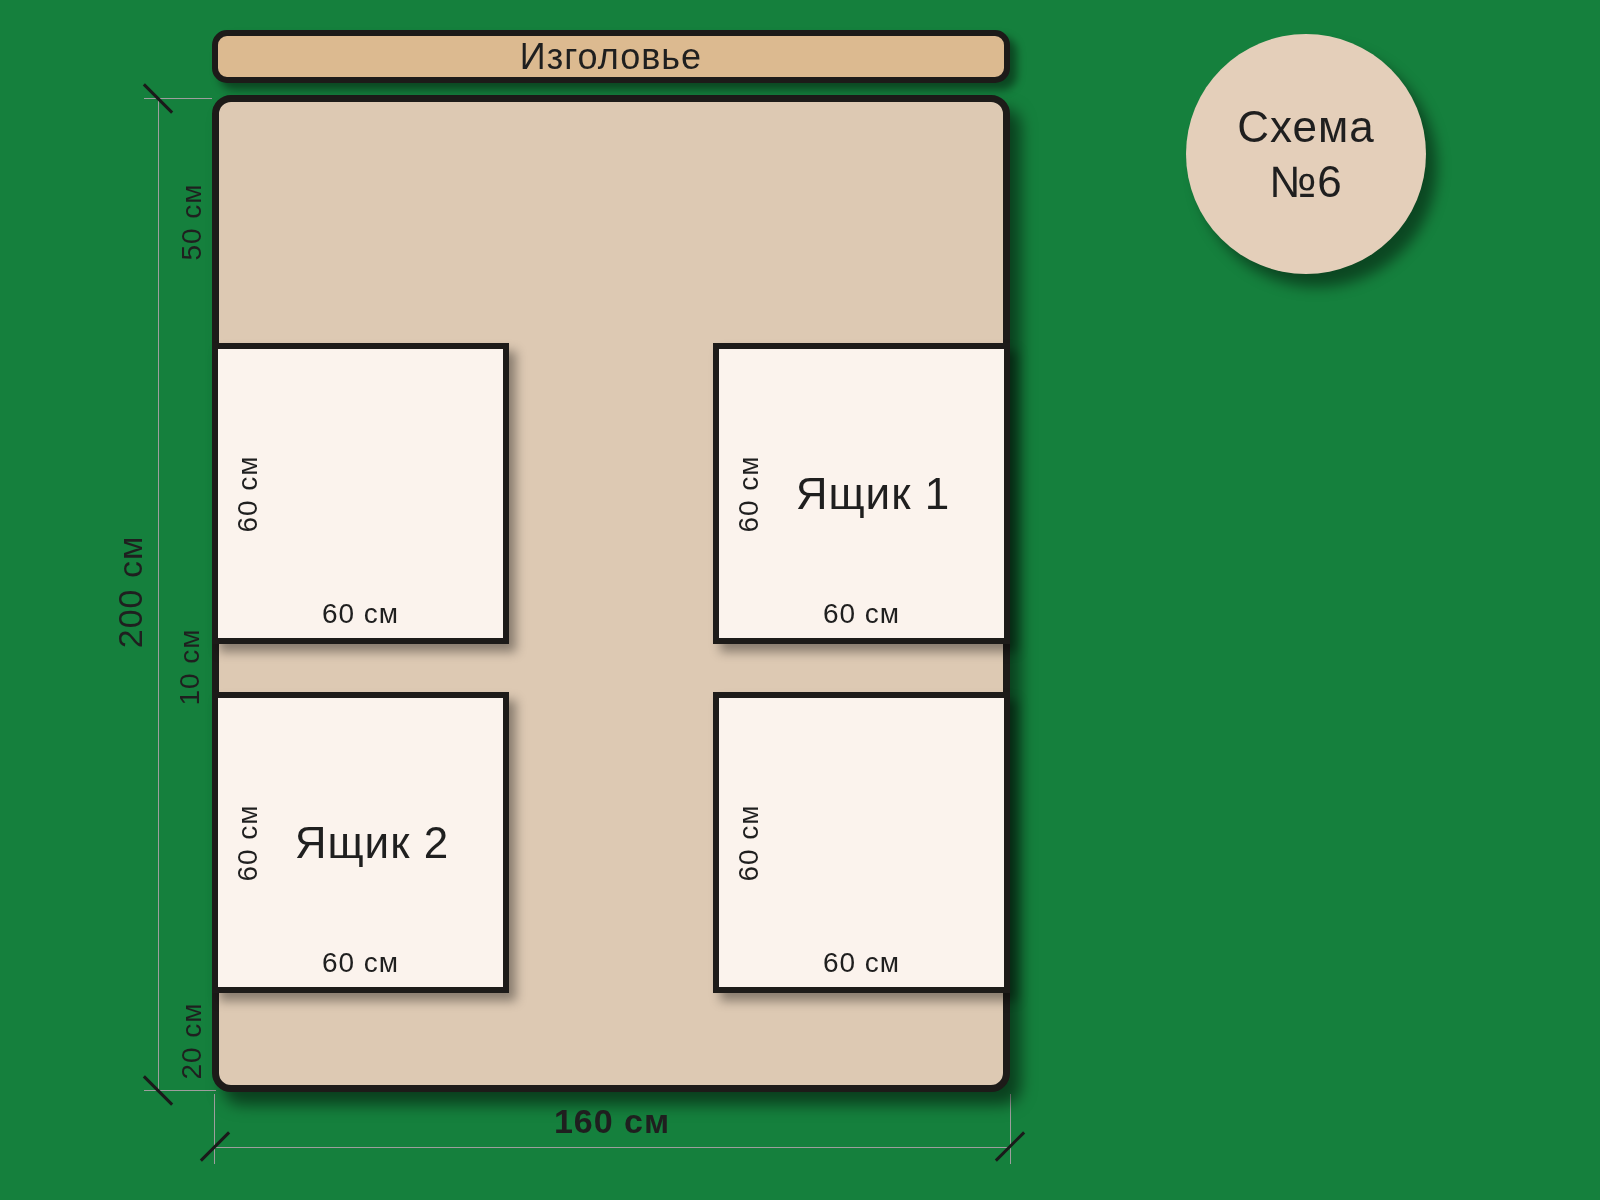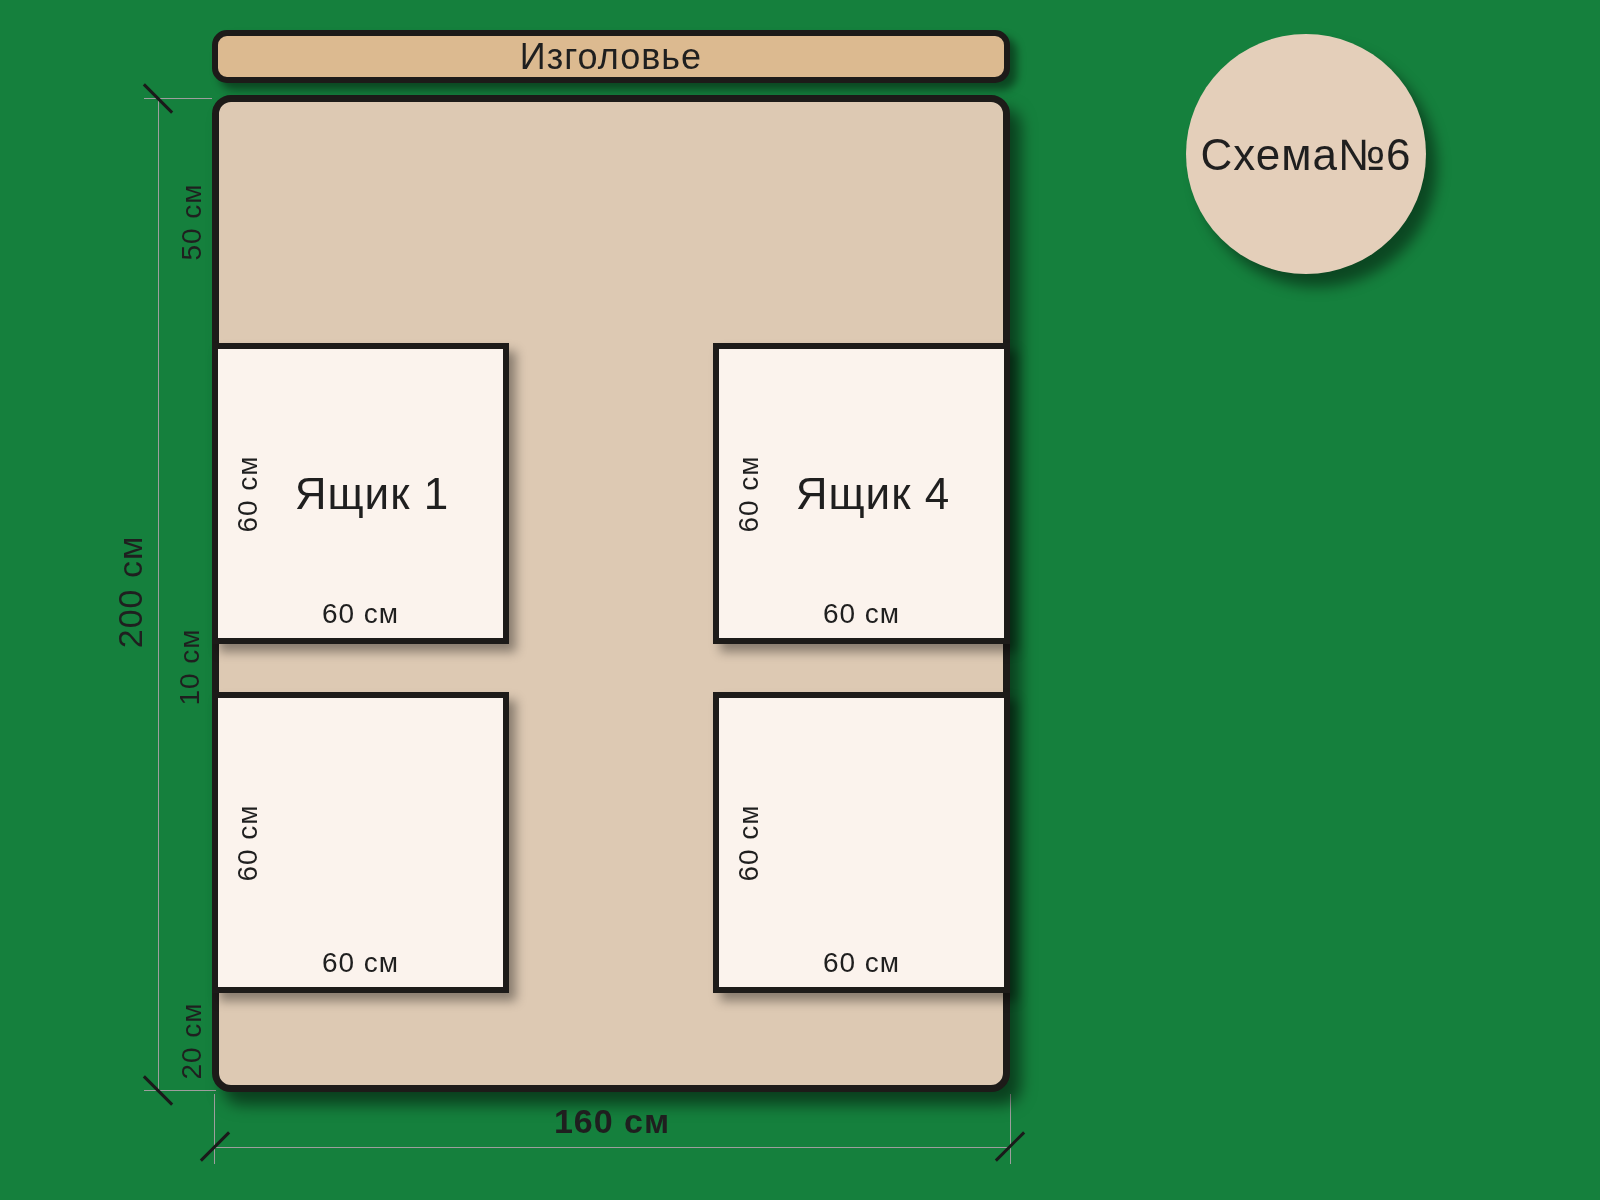--- a/index.html
+++ b/index.html
@@ -39,21 +39,21 @@
     font-size:28px;white-space:nowrap;letter-spacing:1px;
   }
   .drawer-hlabel{
     position:absolute;bottom:8px;left:50%;transform:translateX(-50%);
     font-size:28px;white-space:nowrap;letter-spacing:1px;
   }
   
   .badge{
     position:absolute;left:1186px;top:34px;width:240px;height:240px;border-radius:50%;
     background:#e4cfba;box-shadow:11px 13px 14px rgba(0,0,0,0.45);
-    display:flex;flex-direction:row;align-items:center;justify-content:center;
+    display:flex;flex-direction:column;align-items:center;justify-content:center;
     z-index:2;
   }
   .badge-line{font-size:44px;line-height:1.25;letter-spacing:1px;}
   
   .dim-line{position:absolute;background:#9e9e9e;z-index:0;}
   .dim-tick{position:absolute;width:40px;height:3px;background:#1a1a1a;z-index:4;}
   .tick-back{transform:rotate(45deg);}   
   .tick-fwd{transform:rotate(-45deg);}   
   .dim-vtext{
     position:absolute;transform:translate(-50%,-50%) rotate(-90deg);
@@ -71,30 +71,30 @@
 <div class="stage">
 
   <div class="headboard">
     <span class="headboard-label">Изголовье</span>
   </div>
 
   <div class="bed"></div>
 
   <div class="drawer drawer-1">
     <span class="drawer-vlabel">60 см</span>
-    <span class="drawer-name">Ящик 1</span>
     <span class="drawer-hlabel">60 см</span>
   </div>
   <div class="drawer drawer-2">
     <span class="drawer-vlabel">60 см</span>
+    <span class="drawer-name">Ящик 2</span>
     <span class="drawer-hlabel">60 см</span>
   </div>
   <div class="drawer drawer-3">
     <span class="drawer-vlabel">60 см</span>
-    <span class="drawer-name">Ящик 4</span>
+    <span class="drawer-name">Ящик 1</span>
     <span class="drawer-hlabel">60 см</span>
   </div>
   <div class="drawer drawer-4">
     <span class="drawer-vlabel">60 см</span>
     <span class="drawer-hlabel">60 см</span>
   </div>
 
   <div class="dim-line" style="left:158px;top:99px;width:1px;height:992px;"></div>
   <div class="dim-line" style="left:144px;top:98px;width:68px;height:1px;"></div>
   <div class="dim-line" style="left:144px;top:1090px;width:72px;height:1px;"></div>

